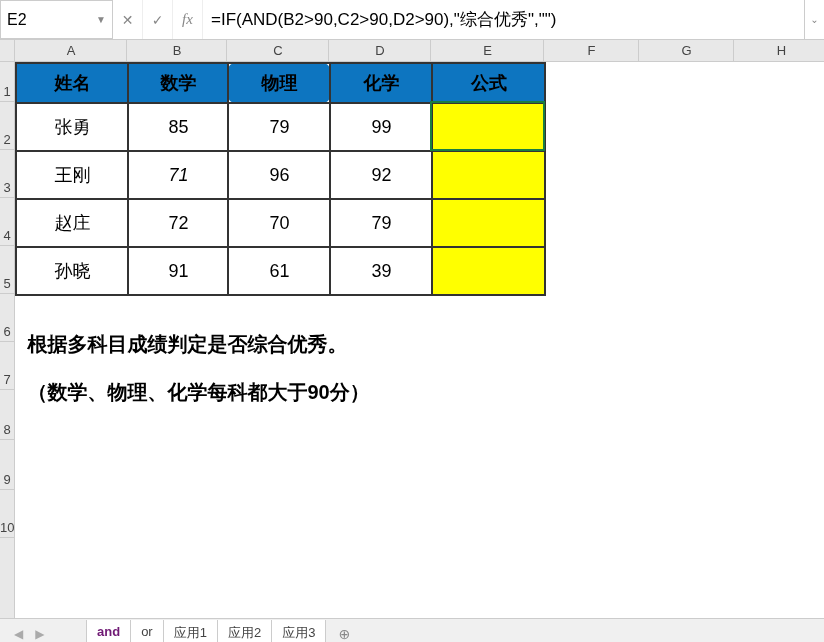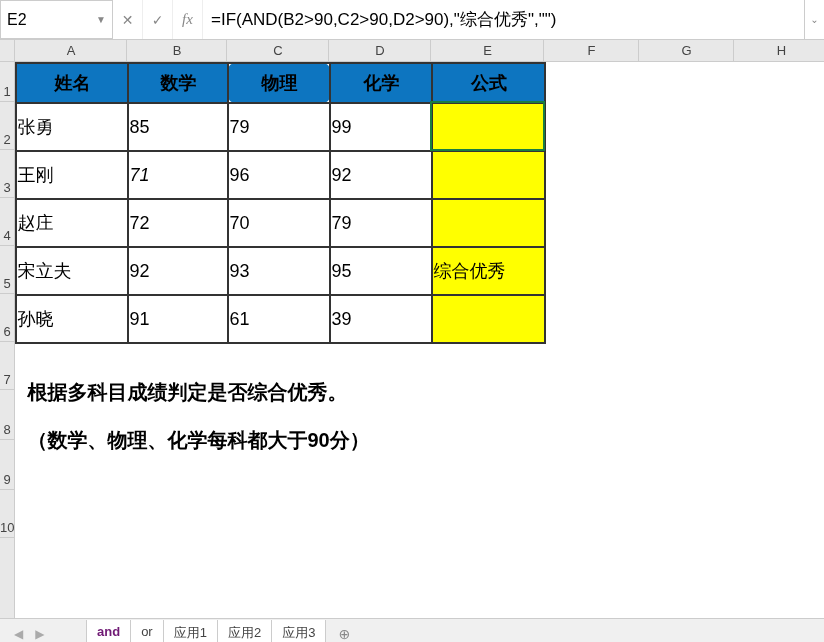--- a/index.html
+++ b/index.html
@@ -124,21 +124,21 @@
       background: #0d75c0;
       color: #000000;
       font-size: 18px;
       font-weight: bold;
       border: 2px solid #333;
       height: 40px;
       text-align: center;
     }
     .data-table td {
       border: 2px solid #333;
-      text-align: left;
+      text-align: center;
       font-size: 18px;
       height: 48px;
       background: #fff;
       padding: 0;
     }
     .data-table td.formula-col { background: #ffff00; }
     .col-A { width: 112px; }
     .col-B { width: 100px; }
     .col-C { width: 102px; }
     .col-D { width: 102px; }
@@ -274,27 +274,20 @@
               <td class="col-E formula-col" style="height: 48px;"></td>
             </tr>
             <tr>
               <td class="col-A" style="height: 48px;">赵庄</td>
               <td class="col-B" style="height: 48px;">72</td>
               <td class="col-C" style="height: 48px;">70</td>
               <td class="col-D" style="height: 48px;">79</td>
               <td class="col-E formula-col" style="height: 48px;"></td>
             </tr>
             <tr>
-              <td class="col-A" style="height: 48px;">宋立夫</td>
-              <td class="col-B" style="height: 48px;">92</td>
-              <td class="col-C" style="height: 48px;">93</td>
-              <td class="col-D" style="height: 48px;">95</td>
-              <td class="col-E formula-col" style="height: 48px;">综合优秀</td>
-            </tr>
-            <tr>
               <td class="col-A" style="height: 48px;">孙晓</td>
               <td class="col-B" style="height: 48px;">91</td>
               <td class="col-C" style="height: 48px;">61</td>
               <td class="col-D" style="height: 48px;">39</td>
               <td class="col-E formula-col" style="height: 48px;"></td>
             </tr>
           </tbody>
       </table>
       <div class="note-text">
         <div>根据多科目成绩判定是否综合优秀。</div>

